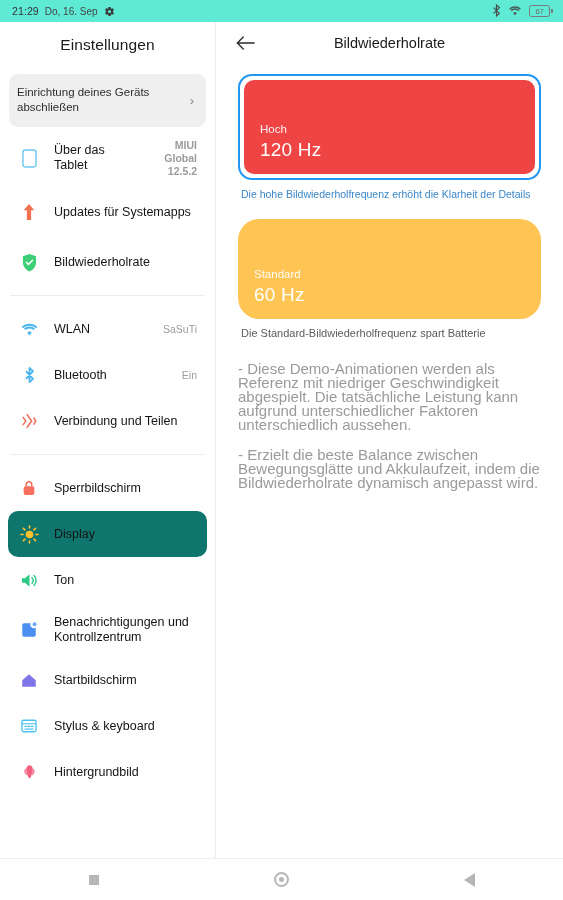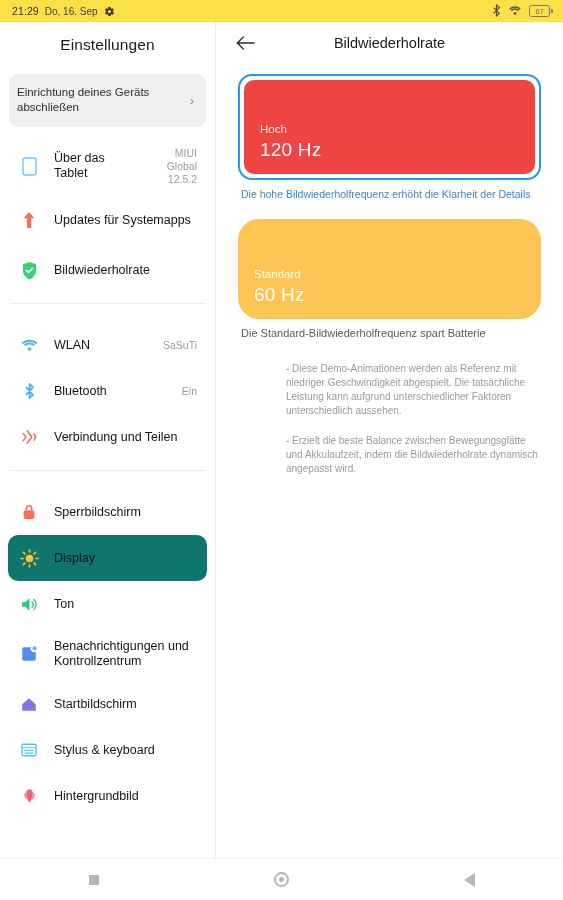--- a/index.html
+++ b/index.html
@@ -11,21 +11,21 @@
     overflow: hidden;
   }
   #screen { position: relative; width: 563px; height: 900px; display: flex; flex-direction: column; background:#fff; }
 
   
   .statusbar {
     height: 22px; flex: 0 0 22px;
     display: flex; align-items: center;
     padding: 0 10px 0 12px;
     font-size: 10.5px; color: #3b3b3b;
-    background: #fde047;
+    background: #5eead4;
   }
   .sb-left { display: flex; align-items: center; gap: 6px; }
   .sb-time { font-size: 10.5px; color: #333; letter-spacing: .1px; }
   .sb-date { font-size: 10px; color: #444; }
   .sb-gear { width: 11px; height: 11px; display:block; }
   .sb-spacer { flex: 1 1 auto; }
   .sb-right { display: flex; align-items: center; gap: 7px; }
   .sb-icon { display:block; }
   .batt { position: relative; width: 24px; height: 12px; }
   .batt-body {
@@ -56,33 +56,33 @@
   .setup-card {
     margin: 8px 9px 0 9px;
     background: #efefef; border-radius: 9px;
     padding: 11px 12px 12px 8px;
     display: flex; align-items: center;
     min-height: 50px;
   }
   .setup-text { flex: 1 1 auto; font-size: 11.5px; line-height: 15px; color: #2f2f2f; }
   .setup-chev { flex: 0 0 auto; color: #8d8d8d; font-size: 13px; padding-left: 6px; }
 
-  .side-section { padding: 12px 0 4px 0; }
+  .side-section { padding: 4px 0 4px 0; }
   .divider { height: 1px; background: #ededed; margin: 6px 10px; }
 
   .side-item {
     display: flex; align-items: center;
     height: 46px; margin: 0 8px; padding: 0 10px;
     border-radius: 10px; cursor: default;
   }
   .side-item.selected { background: #0f766e; }
   .si-icon { flex: 0 0 22px; width: 22px; height: 22px; display:flex; align-items:center; justify-content:center; margin-right: 14px; }
   .si-label { flex: 1 1 auto; font-size: 12.5px; line-height: 15px; color: #141414; }
   .si-value { flex: 0 0 auto; font-size: 10.5px; line-height: 13px; color: #9b9b9b; text-align: right; padding-left: 6px; }
-  .si-value.two { max-width: 60px; }
+  .si-value.two { max-width: 60px; font-weight: bold; }
   .side-item.tall { height: 54px; }
 
   
   .content-header {
     height: 42px; display: flex; align-items: center; position: relative;
   }
   .back-btn { position: absolute; left: 20px; top: 0; height: 42px; display:flex; align-items:center; }
   .content-title { width: 100%; text-align: center; font-size: 14.5px; color: #1b1b1b; }
 
   .cards { padding: 10px 22px 0 22px; }
@@ -102,21 +102,21 @@
   .rate-name { font-size: 11.5px; line-height: 15px; color: rgba(255,255,255,.93); }
   .rate-hz { font-size: 19px; line-height: 25px; color: #fff; letter-spacing: .2px; }
 
   .card-desc { padding: 7px 3px 0 3px; font-size: 10.5px; line-height: 14px; }
   .card-desc.blue { color: #3b86c8; }
   .card-desc.grey { color: #5a5a5a; font-size: 11px; }
 
   .spacer-20 { height: 18px; }
 
   .footnotes { padding: 22px 22px 0 22px; }
-  .footnote { font-size: 10px; line-height: 14px; color: #9a9a9a; margin-bottom: 16px; margin-left: 48px; }
+  .footnote { font-size: 15px; line-height: 14px; color: #9a9a9a; margin-bottom: 16px; }
 
   
   .navbar {
     flex: 0 0 42px; height: 42px;
     border-top: 1px solid #f0f0f0;
     display: flex; align-items: center; justify-content: space-around;
     background: #fff;
   }
   .nav-btn { width: 56px; height: 42px; display:flex; align-items:center; justify-content:center; }
   .nav-square { width: 10px; height: 10px; background: #b6b6b6; }

